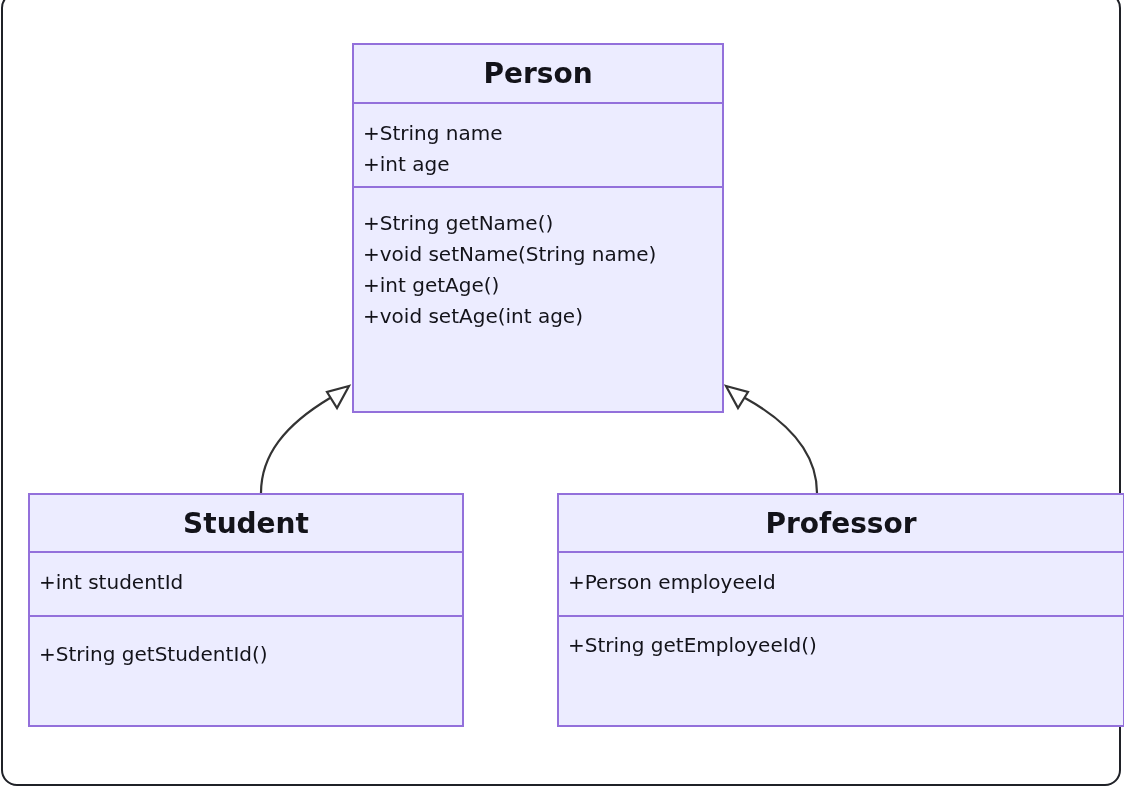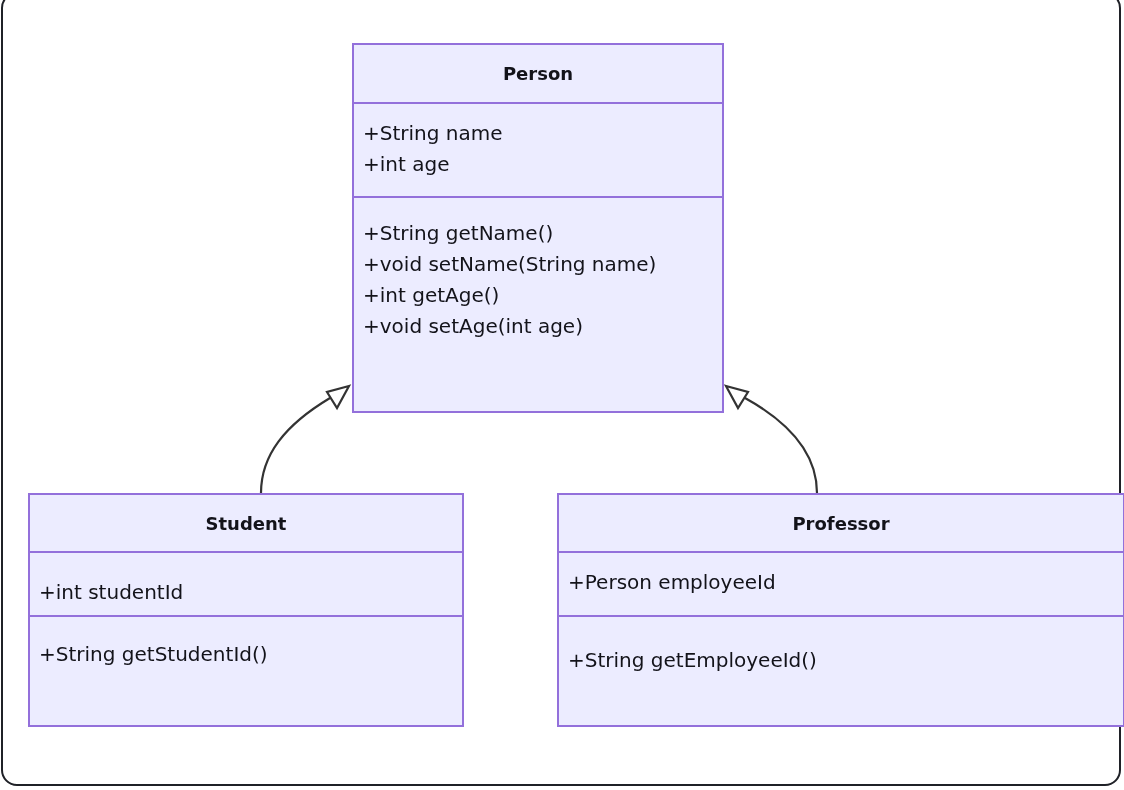--- a/index.html
+++ b/index.html
@@ -43,21 +43,21 @@
   .uml-class {
     position: absolute;
     box-sizing: border-box;
     background: #ececff;
     border: 2px solid #9370db;
     z-index: 3;
   }
   .class-title {
     text-align: center;
     font-weight: bold;
-    font-size: 18px;
+    font-size: 28px;
     color: #13131a;
     box-sizing: border-box;
     display: flex;
     align-items: center;
     justify-content: center;
   }
   .compartment {
     border-top: 2px solid #9370db;
     box-sizing: border-box;
     padding: 12px 8px 12px 9px;
@@ -65,32 +65,32 @@
   .member {
     font-size: 20px;
     color: #13131a;
     line-height: 1.0;
     white-space: nowrap;
     padding: 5px 0 6px 0;
   }
   
   #class-person { left: 352px; top: 43px; width: 372px; height: 370px; }
   #class-person .class-title { height: 57px; }
-  #class-person .attrs { height: 94px; padding-top: 14px; }
+  #class-person .attrs { height: 84px; padding-top: 14px; }
   #class-person .methods { height: 195px; padding-top: 20px; }
   
   #class-student { left: 28px; top: 493px; width: 436px; height: 234px; }
   #class-student .class-title { height: 56px; }
-  #class-student .attrs { height: 64px; padding-top: 24px; }
+  #class-student .attrs { height: 64px; padding-top: 14px; }
   #class-student .methods { height: 110px; padding-top: 22px; }
   
   #class-professor { left: 557px; top: 493px; width: 568px; height: 234px; }
   #class-professor .class-title { height: 56px; }
   #class-professor .attrs { height: 64px; padding-top: 14px; }
-  #class-professor .methods { height: 110px; padding-top: 28px; }
+  #class-professor .methods { height: 110px; padding-top: 13px; }
 </style>
 </head>
 <body>
 
 <div id="canvas">
 
   <div id="page-border"></div>
 
   <svg id="edges" viewBox="0 0 1124 790" xmlns="http://www.w3.org/2000/svg">
 

